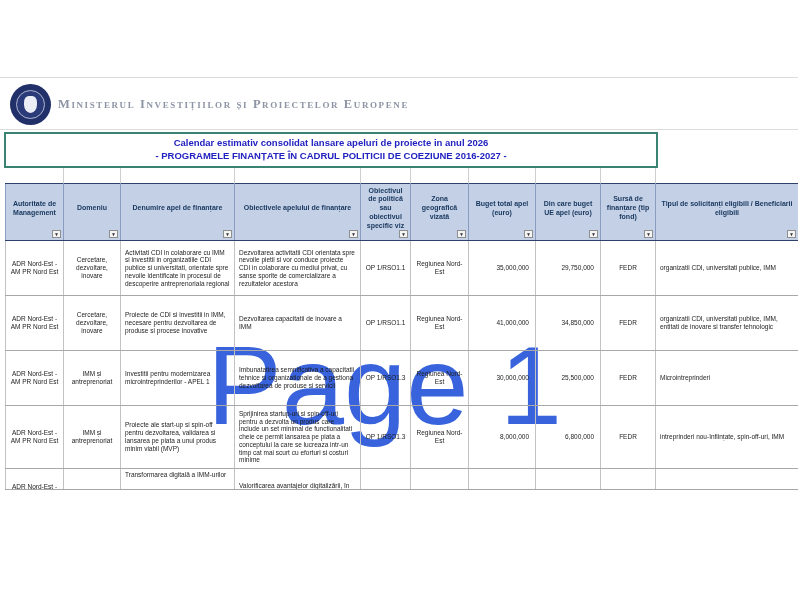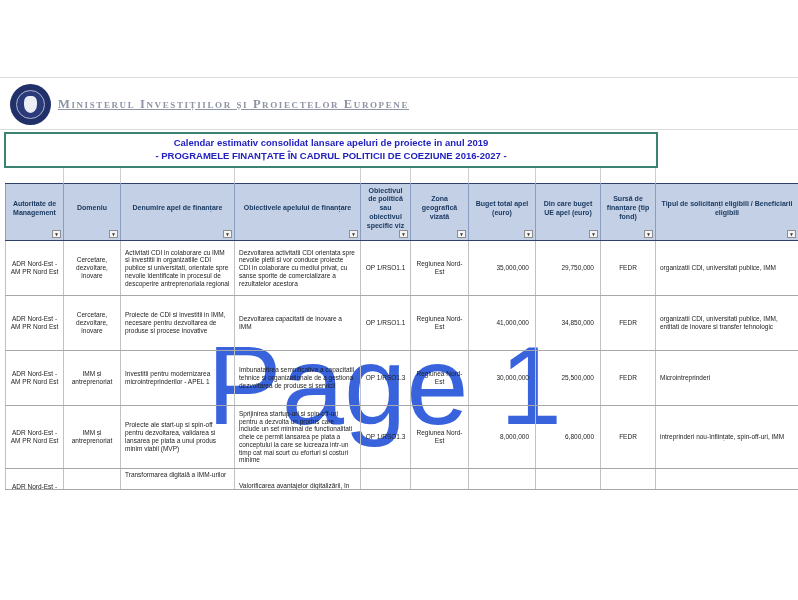--- a/index.html
+++ b/index.html
@@ -12,21 +12,21 @@
   .vstub { position:absolute; top:168px; height:15px; width:1px; background:#cfcfcf; z-index:0; }
 
   
   .logo { position:absolute; left:10px; top:84px; width:41px; height:41px; border-radius:50%;
           background:#22306a; display:flex; align-items:center; justify-content:center; z-index:2; }
   .logo-ring { width:29px; height:29px; border-radius:50%; border:1px solid #aeb6d2;
                background:#2b3a78; display:flex; align-items:center; justify-content:center; }
   .logo-crest { width:13px; height:17px; background:#eceef6; border-radius:40% 40% 55% 55%; }
   .ministry-name { position:absolute; left:58px; top:97px; z-index:2;
                    font-family:"Liberation Serif", serif; font-variant:small-caps; font-weight:bold;
-                   font-size:12.5px; letter-spacing:1.6px; color:#8d94a4;text-decoration:underline; }
+                   font-size:12.5px; letter-spacing:1.6px; color:#8d94a4; }
 
   
   .title-box { position:absolute; left:4px; top:132px; width:654px; height:36px;
                border:2px solid #3a8372; background:#ffffff; z-index:2;
                display:flex; flex-direction:column; align-items:center; justify-content:center; }
   .title-line { font-size:9.5px; font-weight:bold; color:#2222c0; line-height:1.35;
                 text-align:center; white-space:nowrap; }
 
   
   .watermark { position:absolute; left:207px; top:330px; z-index:1;
@@ -73,21 +73,21 @@
   <div class="vstub" style="left:655px"></div>
 
   <div class="logo">
     <div class="logo-ring">
       <div class="logo-crest"></div>
     </div>
   </div>
   <div class="ministry-name">Ministerul Investițiilor și Proiectelor Europene</div>
 
   <div class="title-box">
-    <div class="title-line">Calendar estimativ consolidat lansare apeluri de proiecte in anul 2019</div>
+    <div class="title-line">Calendar estimativ consolidat lansare apeluri de proiecte in anul 2026</div>
     <div class="title-line">- PROGRAMELE FINANȚATE ÎN CADRUL POLITICII DE COEZIUNE 2016-2027 -</div>
   </div>
 
   <div class="watermark">Page 1</div>
 
   <div class="table-clip">
     <table>
       <colgroup>
         <col style="width:58px">
           <col style="width:57px">

